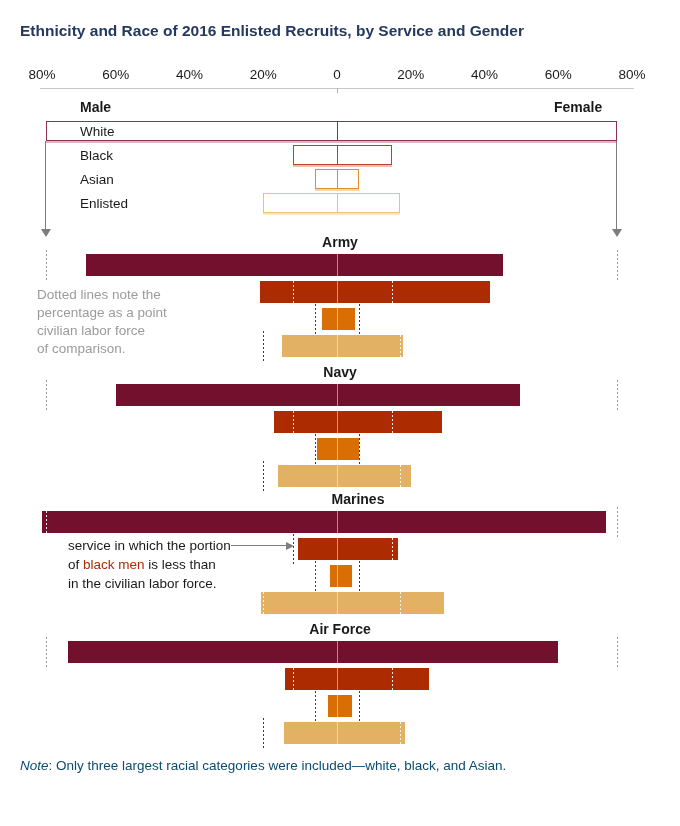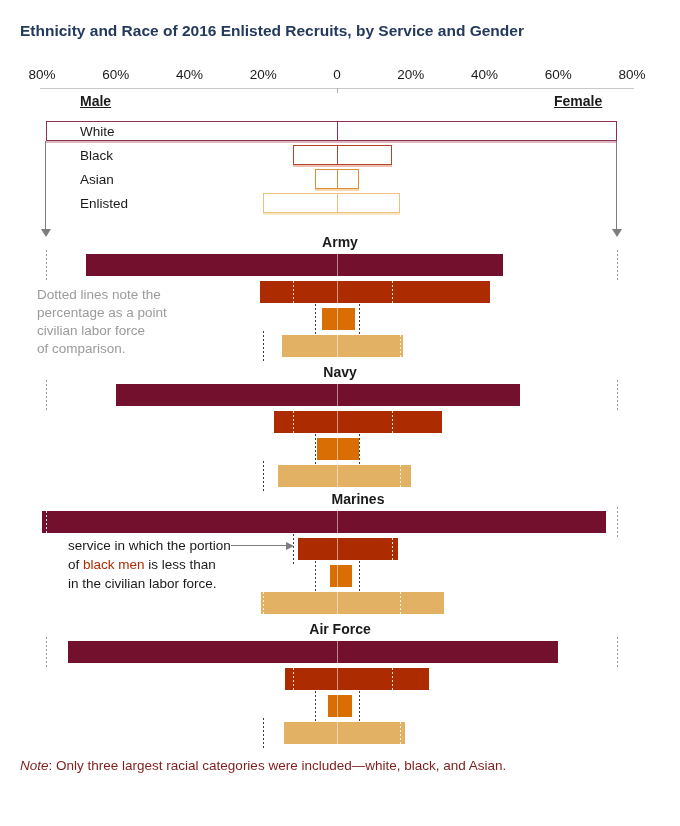--- a/index.html
+++ b/index.html
@@ -4,36 +4,36 @@
 <style>
   html,body{margin:0;padding:0;background:#ffffff;}
   #page{
     position:relative;width:680px;height:826px;background:#ffffff;
     font-family:"Liberation Sans",sans-serif;color:#1a1a1a;overflow:hidden;
   }
   #chart-title{position:absolute;left:20px;top:22px;font-size:15.5px;font-weight:bold;color:#24395e;}
   .tick{position:absolute;top:67px;transform:translateX(-50%);font-size:13.5px;color:#1a1a1a;white-space:nowrap;}
   #axis-line{position:absolute;left:40px;right:46px;top:88px;height:1px;background:#c9c9c9;}
   #zero-tick{position:absolute;left:337px;top:88px;width:1px;height:5px;background:#b0b0b0;}
-  .hdr{position:absolute;top:93px;font-size:13.5px;text-decoration:underline;}
+  .hdr{position:absolute;top:99px;font-size:13.5px;}
   .hdr.bold{font-weight:bold;font-size:14px;}
   #hdr-center{left:0;width:680px;text-align:center;}
   .bar-row{position:absolute;left:0;width:680px;}
   .bar{position:absolute;top:0;bottom:0;}
   .cline{position:absolute;top:0;bottom:0;width:1px;}
   .dotv{position:absolute;top:-4px;bottom:-4px;width:1px;}
   .civ-label{position:absolute;left:80px;top:50%;transform:translateY(-50%);font-size:13.5px;color:#1a1a1a;}
   .svc-title{position:absolute;left:0;width:680px;text-align:center;font-size:14px;font-weight:bold;color:#1a1a1a;}
   .varrow-line{position:absolute;width:1px;background:#7d7d7d;}
   .varrow-head{position:absolute;width:0;height:0;border-left:5px solid transparent;border-right:5px solid transparent;border-top:8px solid #7d7d7d;}
   .note-gray{position:absolute;font-size:13.5px;line-height:18px;color:#9b9b9b;}
   .note-dark{position:absolute;font-size:13.5px;line-height:19px;color:#1a1a1a;}
   .harrow-line{position:absolute;height:1px;background:#7d7d7d;}
   .harrow-head{position:absolute;width:0;height:0;border-top:4px solid transparent;border-bottom:4px solid transparent;border-left:8px solid #7d7d7d;}
-  #footnote{position:absolute;left:20px;top:755px;font-size:13.5px;line-height:21.5px;color:#7f1d1d;}
+  #footnote{position:absolute;left:20px;top:755px;font-size:13.5px;line-height:21.5px;color:#0c4a6e;}
 </style>
 </head>
 <body>
 
 <div id="page">
 
   <div id="chart-title">Ethnicity and Race of 2016 Enlisted Recruits, by Service and Gender</div>
 
   <div id="axis-ticks">
       <span class="tick" style="left: 42px;">80%</span>

